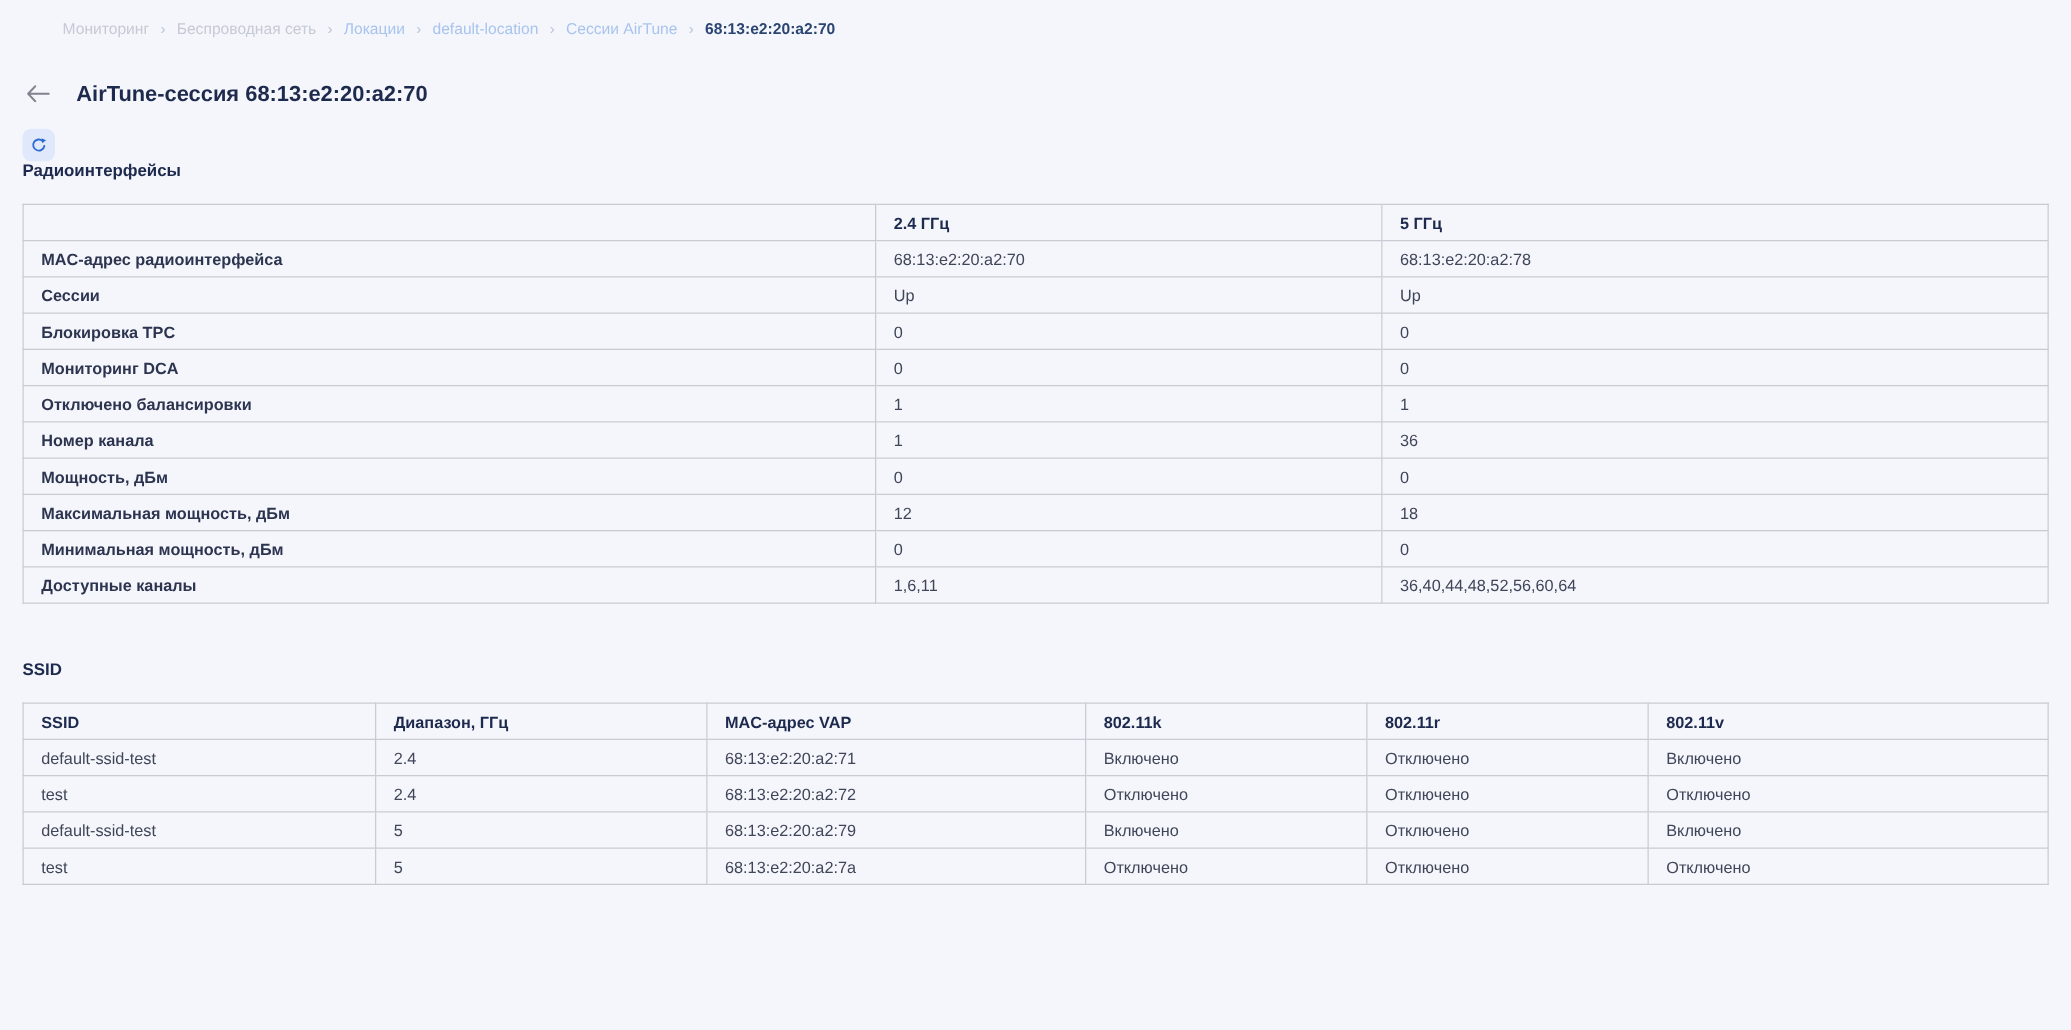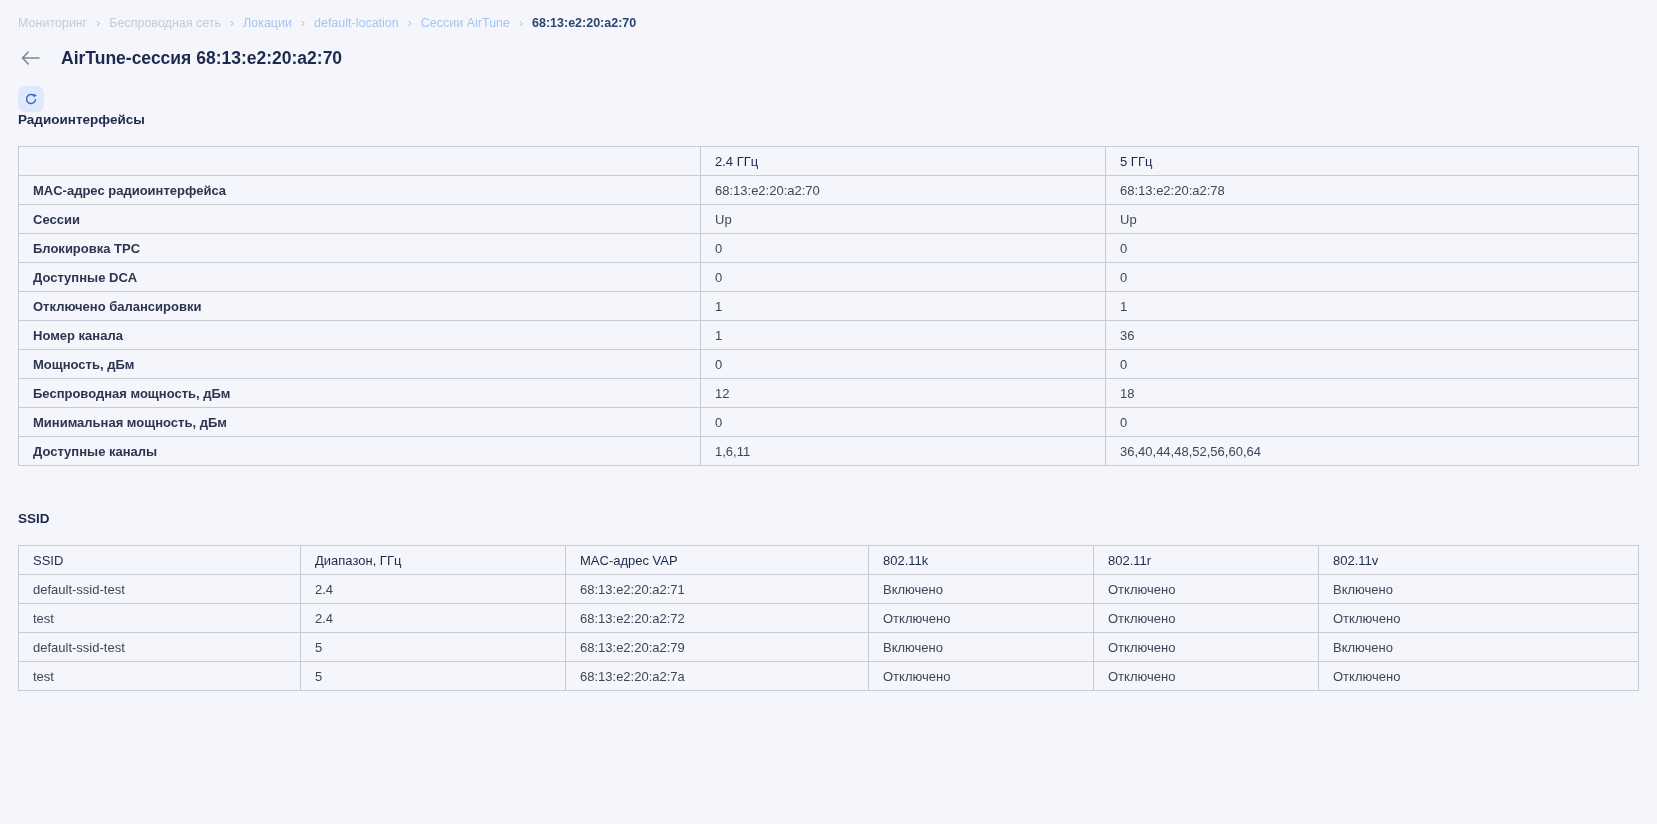--- a/index.html
+++ b/index.html
@@ -8,29 +8,29 @@
     background: var(--page-bg, #f5f6fb);
     font-family: "Liberation Sans", sans-serif;
     color: #3f4659;
     overflow: hidden;
   }
   .page { padding: 16px 18px 0 18px; }
 
   
   .breadcrumb {
     display: flex; align-items: center; gap: 9px;
-    font-size: 12.5px; line-height: 15px; white-space: nowrap;
+    font-size: 12.5px; line-height: 15px; white-space: nowrap; margin-left: 32px;
   }
   .crumb-muted   { color: #c5cad4; }
   .crumb-link    { color: var(--link-blue, #a8c4ee); cursor: pointer; text-decoration: none; }
   .crumb-current { color: var(--current-crumb, #2b4573); font-weight: 600; }
   .crumb-sep     { color: #b9c4da; font-size: 12px; }
 
   
-  .title-row { display: flex; align-items: center; gap: 21px; margin-top: 16px; padding-left: 2px; }
+  .title-row { display: flex; align-items: center; gap: 21px; margin-top: 33px; padding-left: 2px; }
   .back-btn { width: 20px; height: 20px; display: flex; align-items: center; justify-content: center;
               cursor: pointer; background: none; border: none; }
   .page-title { font-size: 17.5px; line-height: 22px; font-weight: 600; color: var(--heading-navy, #1d2a4e); }
 
   
   .refresh-btn {
     margin-top: 17px;
     width: 26px; height: 26px; border: none; border-radius: 7px;
     background: var(--refresh-button-bg, #dfe9fb);
     display: flex; align-items: center; justify-content: center; cursor: pointer;
@@ -45,21 +45,21 @@
     border-collapse: collapse; table-layout: fixed;
     width: 100%; margin-top: 19px;
     font-size: 13px;
   }
   th, td {
     border: 1px solid #c9cbd4;
     height: 29px; padding: 0 14px;
     text-align: left; vertical-align: middle;
     overflow: hidden; white-space: nowrap;
   }
-  th { font-weight: 400; color: var(--heading-navy, #1d2a4e); }
+  th { font-weight: 700; color: var(--heading-navy, #1d2a4e); }
   td { color: #3f4659; font-weight: 400; }
   td.row-label { color: #2c3450; font-weight: 600; }
 </style>
 </head>
 <body>
 
 <div class="page">
 
   <nav class="breadcrumb" id="breadcrumb">
       <span class="crumb-muted">Мониторинг</span>
@@ -119,41 +119,41 @@
           <td class="row-label">Сессии</td>
           <td>Up</td>
           <td>Up</td>
         </tr>
         <tr>
           <td class="row-label">Блокировка TPC</td>
           <td>0</td>
           <td>0</td>
         </tr>
         <tr>
-          <td class="row-label">Доступные DCA</td>
+          <td class="row-label">Мониторинг DCA</td>
           <td>0</td>
           <td>0</td>
         </tr>
         <tr>
           <td class="row-label">Отключено балансировки</td>
           <td>1</td>
           <td>1</td>
         </tr>
         <tr>
           <td class="row-label">Номер канала</td>
           <td>1</td>
           <td>36</td>
         </tr>
         <tr>
           <td class="row-label">Мощность, дБм</td>
           <td>0</td>
           <td>0</td>
         </tr>
         <tr>
-          <td class="row-label">Беспроводная мощность, дБм</td>
+          <td class="row-label">Максимальная мощность, дБм</td>
           <td>12</td>
           <td>18</td>
         </tr>
         <tr>
           <td class="row-label">Минимальная мощность, дБм</td>
           <td>0</td>
           <td>0</td>
         </tr>
         <tr>
           <td class="row-label">Доступные каналы</td>

